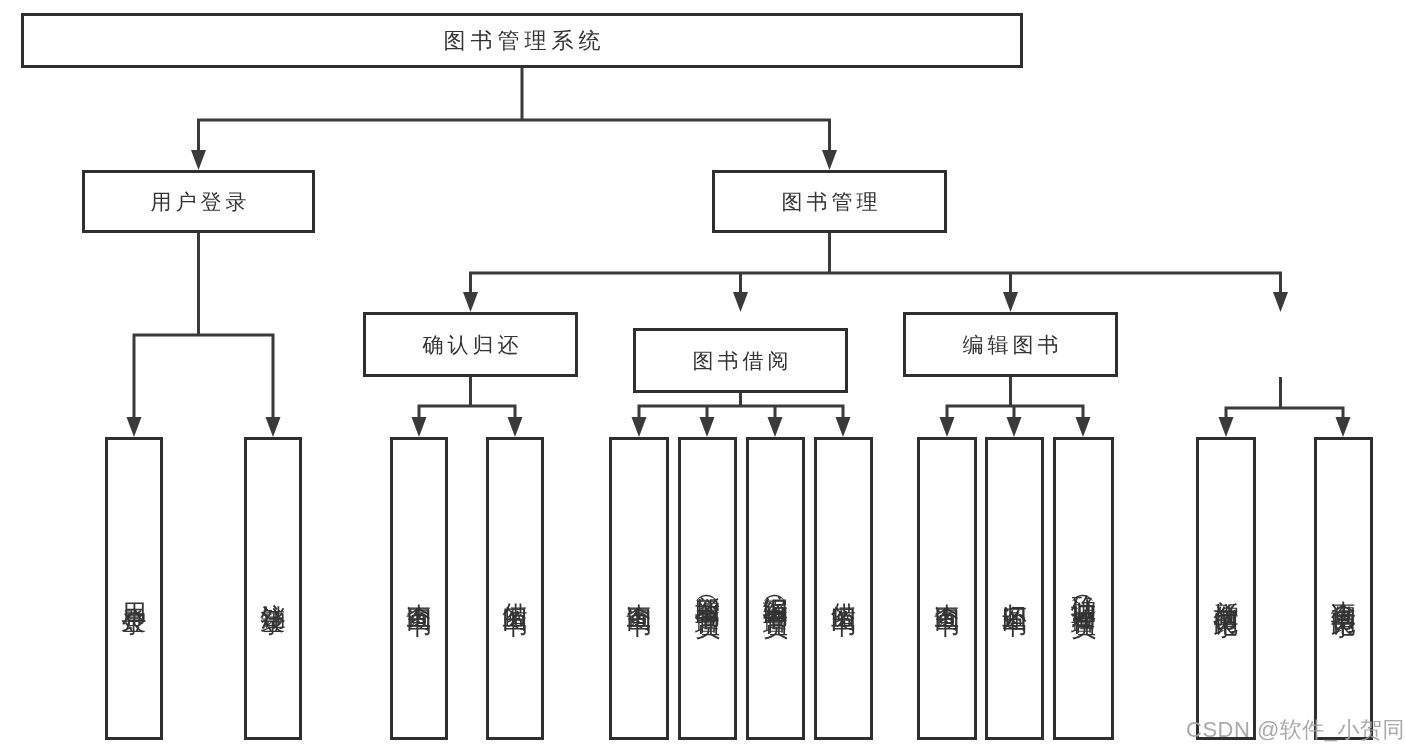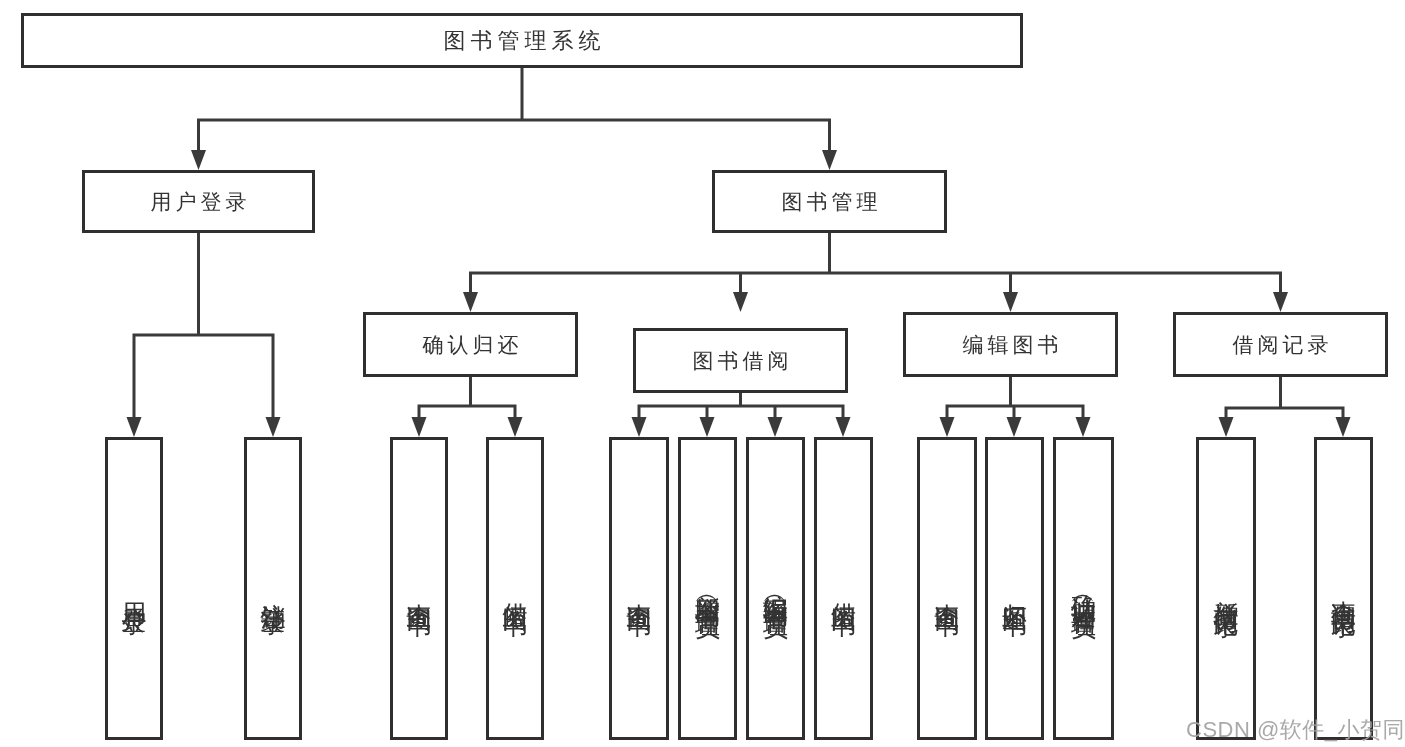--- a/index.html
+++ b/index.html
@@ -136,23 +136,20 @@
 
   <div class="box n-new-books">
     <span class="h-label">确认归还</span>
   </div>
   <div class="box n-book-borrow">
     <span class="h-label">图书借阅</span>
   </div>
   <div class="box n-current-borrow">
     <span class="h-label">编辑图书</span>
   </div>
-  <div class="box n-borrow-records">
-    <span class="h-label">借阅记录</span>
-  </div>
 
   <div class="box leaf l-a1">
     <span class="v-label">用户登录</span>
   </div>
   <div class="box leaf l-a2">
     <span class="v-label">注销登录</span>
   </div>
 
   <div class="box leaf l-b1">
     <span class="v-label">查询图书</span>

